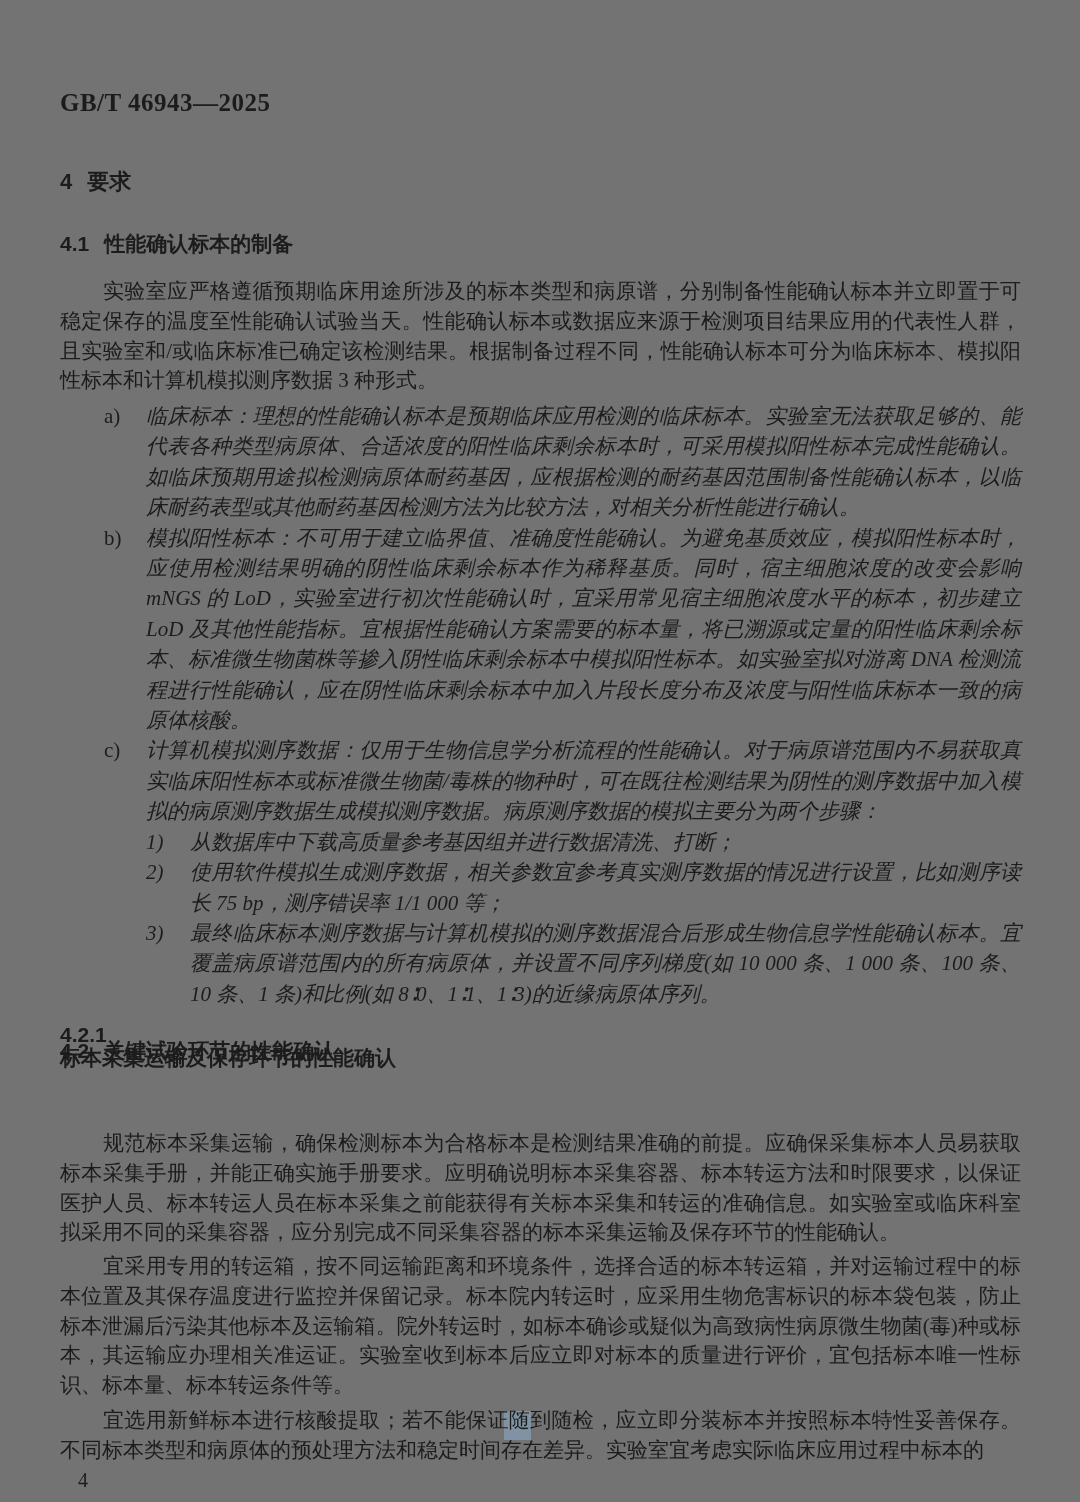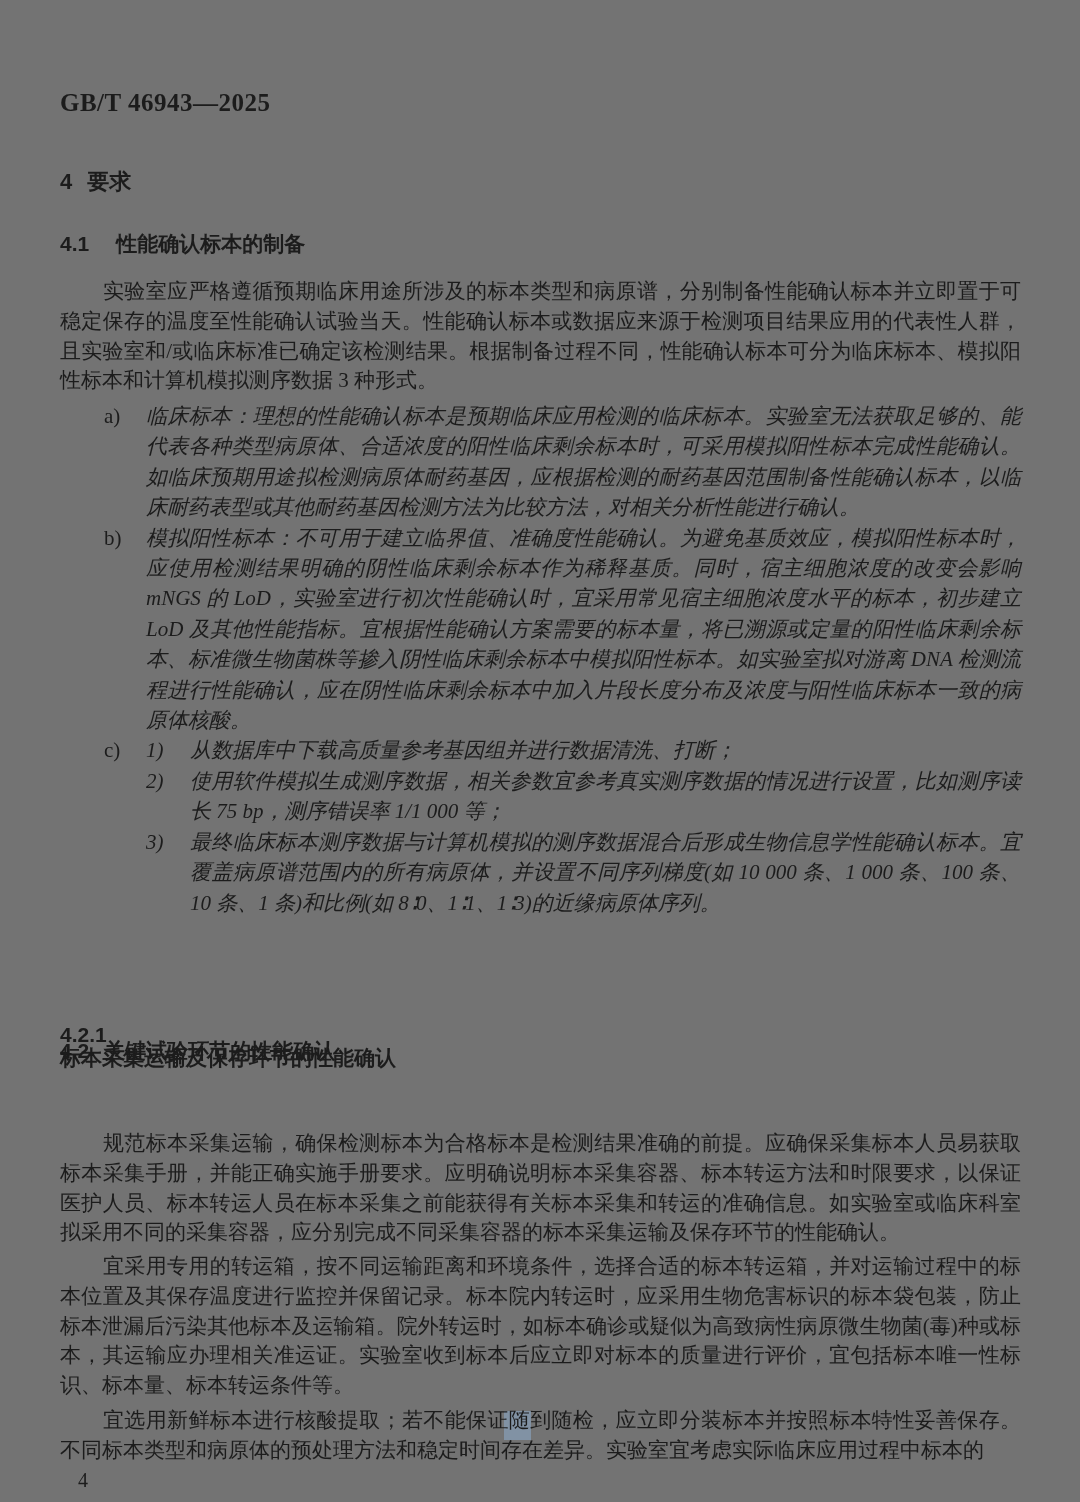--- a/index.html
+++ b/index.html
@@ -80,21 +80,21 @@
 
 <div class="page">
 
   <div class="abs std-code" style="left:60px; top:90px;">GB/T 46943—2025</div>
 
   <div class="abs heading h-level1" style="left:60px; top:170px;">
     <span class="sec-num">4</span>
     <span class="sec-title">要求</span>
   </div>
 
-  <div class="abs heading h-level2" style="left:60px; top:232px;gap:12px;">
+  <div class="abs heading h-level2" style="left:60px; top:232px;">
     <span class="sec-num">4.1</span>
     <span class="sec-title">性能确认标本的制备</span>
   </div>
 
   <div class="abs body-text indent2" style="left:60px; top:277px; width:961px;">实验室应严格遵循预期临床用途所涉及的标本类型和病原谱，分别制备性能确认标本并立即置于可稳定保存的温度至性能确认试验当天。性能确认标本或数据应来源于检测项目结果应用的代表性人群，且实验室和/或临床标准已确定该检测结果。根据制备过程不同，性能确认标本可分为临床标本、模拟阳性标本和计算机模拟测序数据 3 种形式。</div>
 
   <div class="abs vlist" style="left:104px; top:401px; width:917px;">
 
     <div class="vlist-item">
       <span class="marker">a)</span>
@@ -102,20 +102,21 @@
     </div>
 
     <div class="vlist-item">
       <span class="marker">b)</span>
       <span class="content">模拟阳性标本：不可用于建立临界值、准确度性能确认。为避免基质效应，模拟阳性标本时，应使用检测结果明确的阴性临床剩余标本作为稀释基质。同时，宿主细胞浓度的改变会影响 mNGS 的 LoD，实验室进行初次性能确认时，宜采用常见宿主细胞浓度水平的标本，初步建立 LoD 及其他性能指标。宜根据性能确认方案需要的标本量，将已溯源或定量的阳性临床剩余标本、标准微生物菌株等掺入阴性临床剩余标本中模拟阳性标本。如实验室拟对游离 DNA 检测流程进行性能确认，应在阴性临床剩余标本中加入片段长度分布及浓度与阳性临床标本一致的病原体核酸。</span>
     </div>
 
     <div class="vlist-item">
       <span class="marker">c)</span>
       <div class="content">
+        <div>计算机模拟测序数据：仅用于生物信息学分析流程的性能确认。对于病原谱范围内不易获取真实临床阳性标本或标准微生物菌/毒株的物种时，可在既往检测结果为阴性的测序数据中加入模拟的病原测序数据生成模拟测序数据。病原测序数据的模拟主要分为两个步骤：</div>
 
         <div class="vlist-item sublist-item">
           <span class="marker">1)</span>
           <span class="content">从数据库中下载高质量参考基因组并进行数据清洗、打断；</span>
         </div>
 
         <div class="vlist-item sublist-item">
           <span class="marker">2)</span>
           <span class="content">使用软件模拟生成测序数据，相关参数宜参考真实测序数据的情况进行设置，比如测序读长 75 bp，测序错误率 1/1 000 等；</span>
         </div>

